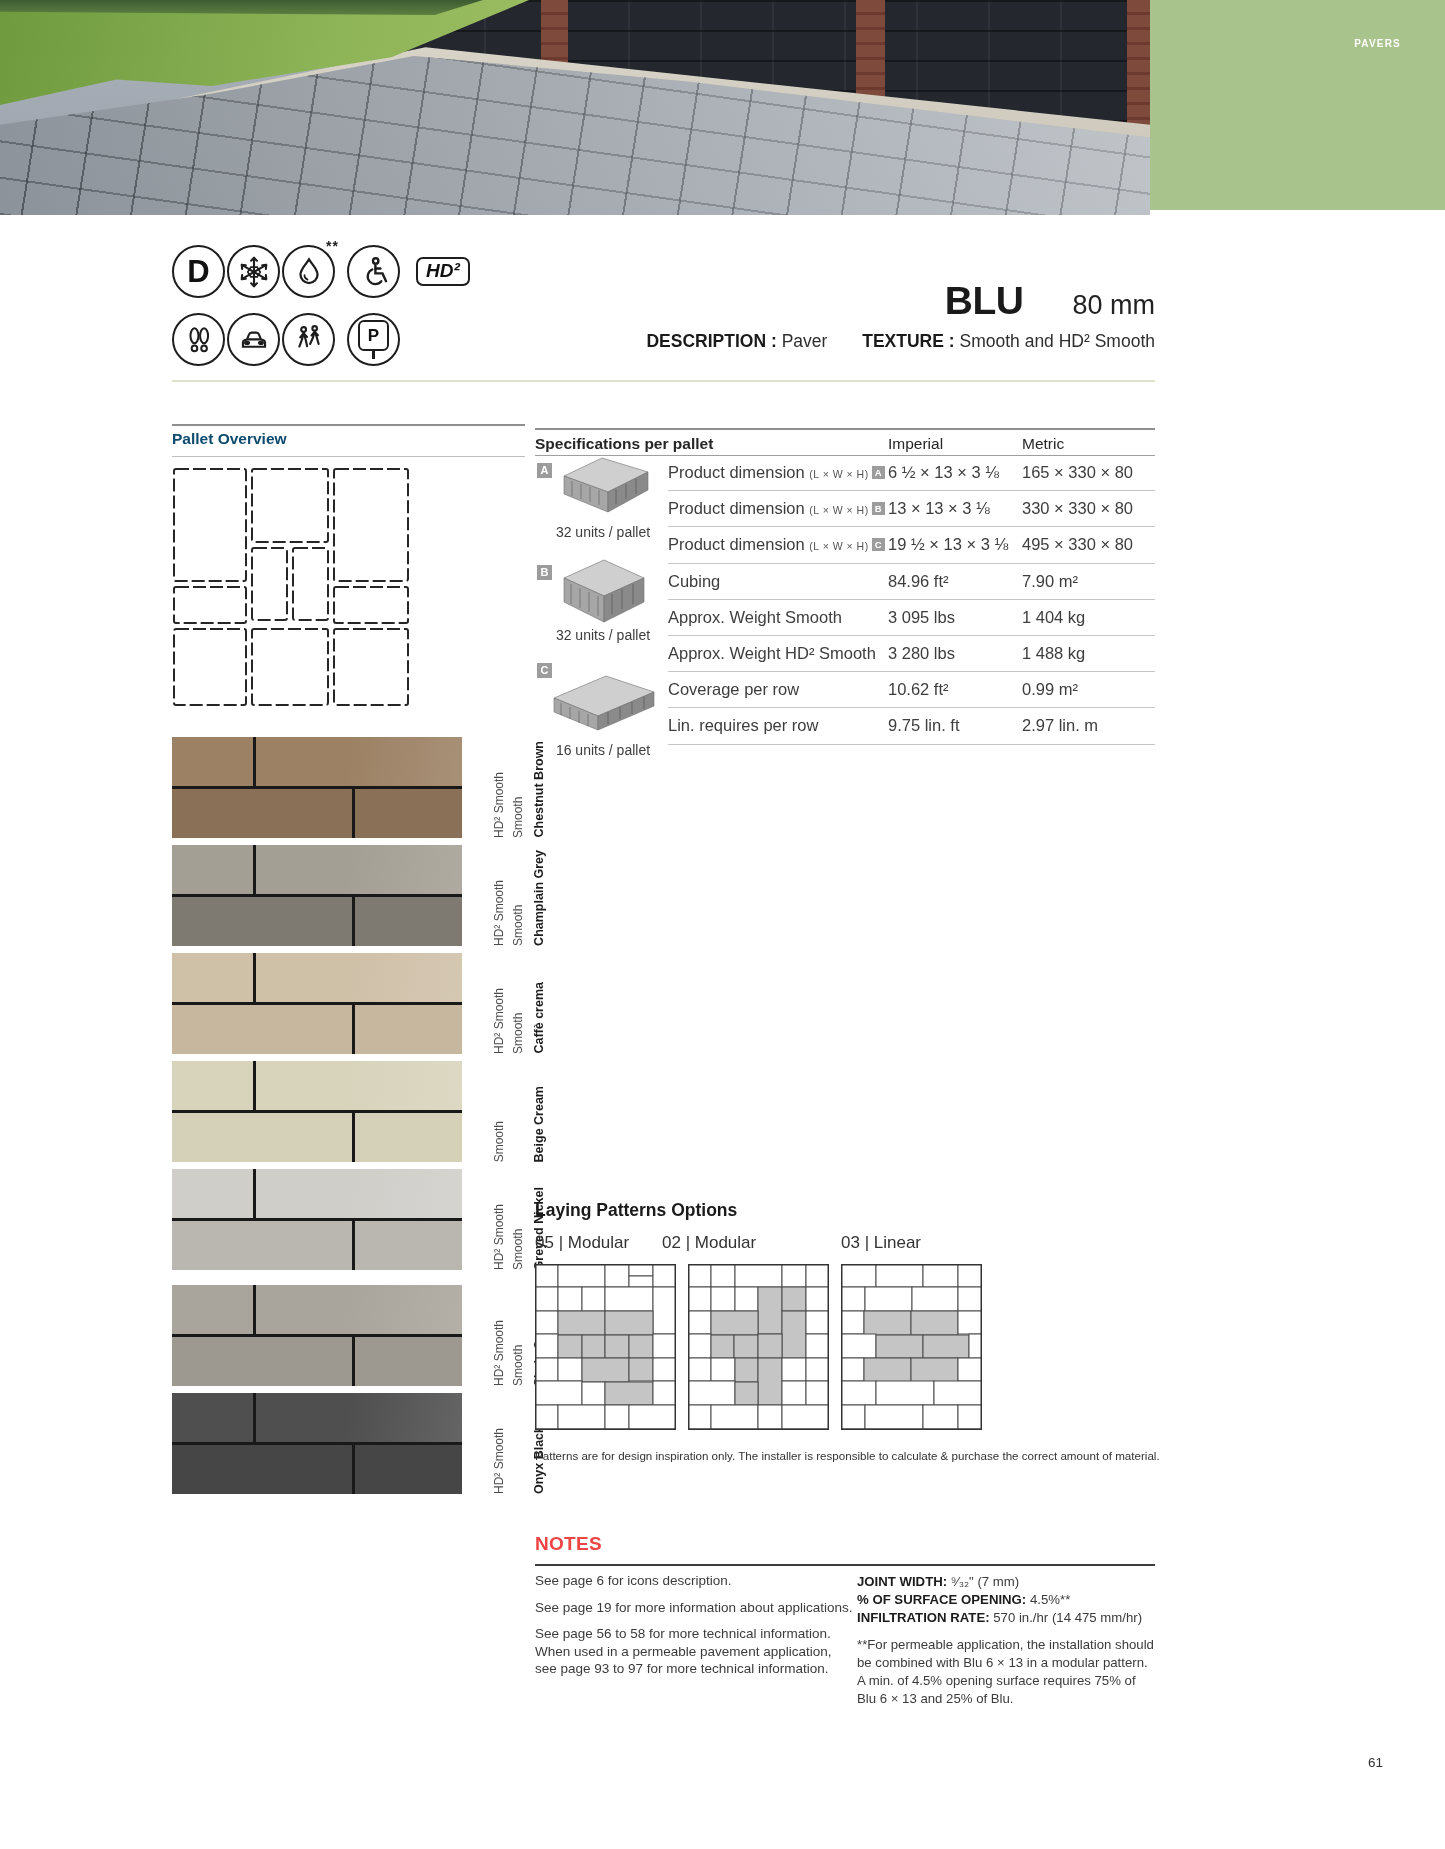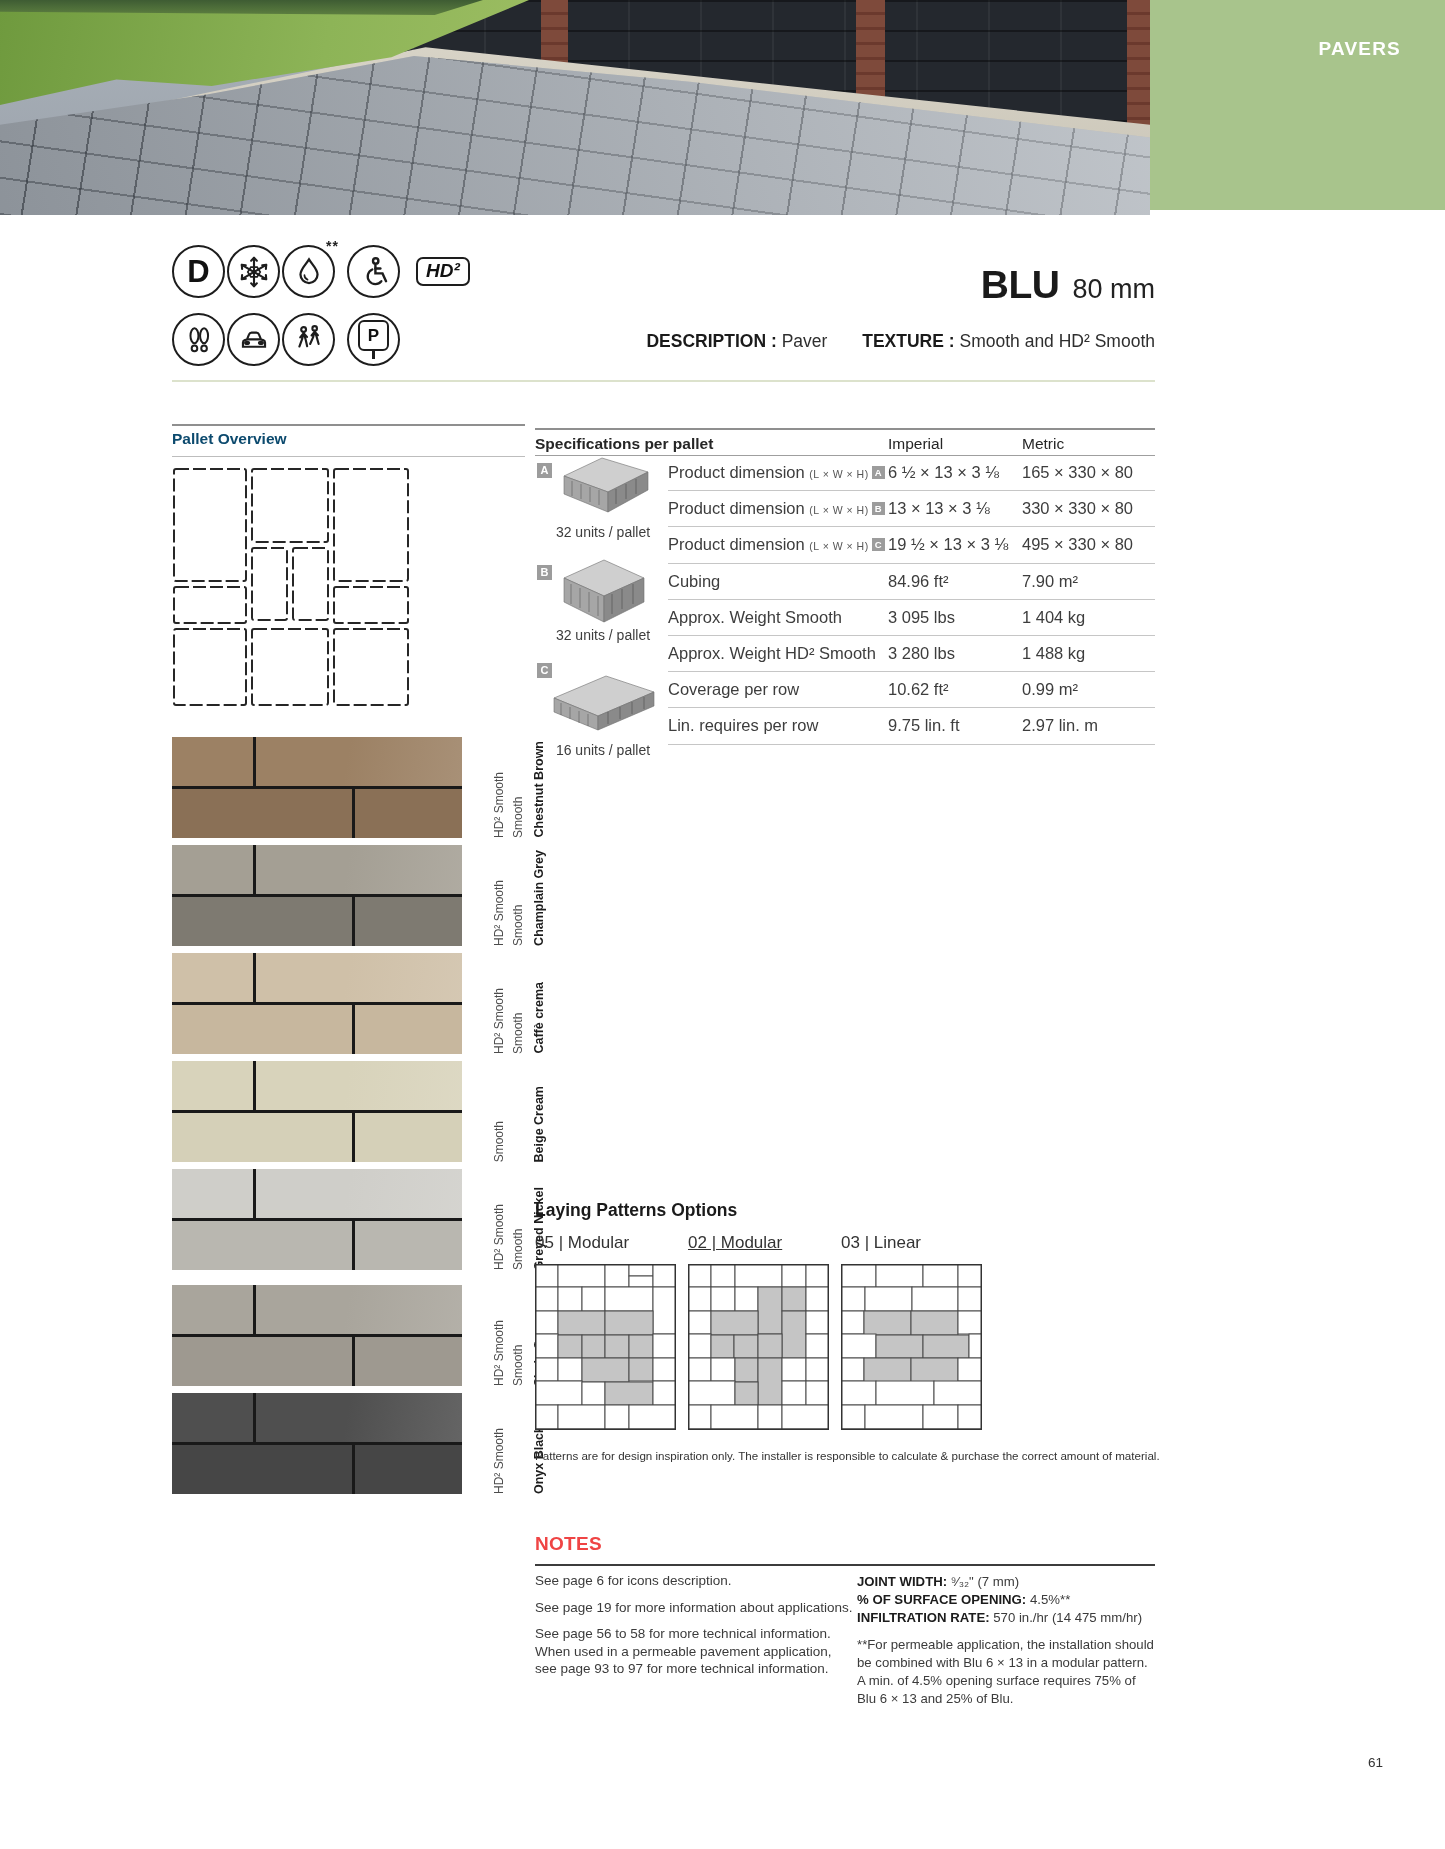--- a/index.html
+++ b/index.html
@@ -25,37 +25,37 @@
           background-image:linear-gradient(250deg,rgba(255,255,255,.35),rgba(0,0,0,.12)),
             repeating-linear-gradient(99deg,rgba(42,48,56,.55) 0 2px,transparent 2px 54px),
             repeating-linear-gradient(8deg,rgba(42,48,56,.40) 0 2px,transparent 2px 36px);}
   .grass{position:absolute;left:0;top:0;width:46%;height:74%;
          clip-path:polygon(0 0,100% 0,74% 36%,40% 54%,22% 50%,0 66%);
          background:linear-gradient(100deg,#6f9a3e,#8db457 60%,#9cbd62);}
   .treeline{position:absolute;left:0;top:0;width:42%;height:15px;
             background:linear-gradient(180deg,#3e5c33,#5d7f40);
             clip-path:polygon(0 0,100% 0,90% 100%,0 78%);}
   .greenbox{left:1150px;top:0;width:295px;height:210px;}
-  .greenbox .cat{position:absolute;top:38px;right:44px;color:#fff;font-size:19px;
+  .greenbox .cat{position:absolute;top:38px;right:44px;color:#fff;font-size:10px;
                  font-weight:bold;letter-spacing:1.2px;margin-left:6px;}
 
   
   .icircle{width:53px;height:53px;border:2.6px solid #1d1d1d;border-radius:50%;
            display:flex;align-items:center;justify-content:center;background:#fff;box-sizing:border-box;}
   .icircle svg{display:block;}
   .d-letter{font-size:31px;font-weight:800;color:#111;line-height:1;}
   .hd2badge{border:2.4px solid #1d1d1d;border-radius:7px;padding:1px 8px 2px 8px;
             font-style:italic;font-weight:800;font-size:19px;color:#111;background:#fff;}
   .stars{font-size:14px;font-weight:700;color:#222;letter-spacing:1px;}
   .psign{width:27px;height:27px;border:2.3px solid #1d1d1d;border-radius:6px;display:flex;
          align-items:center;justify-content:center;font-weight:800;font-size:17px;color:#111;}
   .ppost{width:2.3px;height:8px;background:#1d1d1d;margin:0 auto;}
 
   
-  .titleblock{right:290px;top:263px;display:flex;align-items:baseline;}
+  .titleblock{right:290px;top:279px;display:flex;align-items:baseline;gap:36px;}
   .titleblock .big{font-size:39px;font-weight:800;color:#1a1a1a;letter-spacing:-.5px;}
   .titleblock .size{font-size:27px;font-weight:400;color:#222;margin-left:13px;}
   .descline{right:290px;top:331px;font-size:17.5px;color:#2e2e2e;white-space:nowrap;}
   .descline b{color:#1a1a1a;}
   .descline .gap{display:inline-block;width:30px;}
 
   .palegreen-rule{left:172px;top:380px;width:983px;height:2px;background:#dce2cc;}
 
   
   .sec-rule-dark{height:1.5px;background:#8f8f8f;}
@@ -405,21 +405,21 @@
       <polygon points="50,48 106,24 106,38 50,62" fill="#8a8a8a"></polygon>
     </g>
     <g stroke="rgba(0,0,0,.28)" stroke-width="1">
         <path d="M13 35v12M22 39v12M31 43v12M40 46v12M60 44v12M72 39v12M84 34v12M96 29v12"></path>
       </g>
   </svg>
   <div class="abs unit-cap" style="left:537px;top:742px;">16 units / pallet</div>
 
   <div class="abs lp-title">Laying Patterns Options</div>
   <div class="abs lp-label" style="left:535px;">05 | Modular</div>
-  <div class="abs lp-label" style="left:688px;text-decoration:underline;">02 | Modular</div>
+  <div class="abs lp-label" style="left:662px;">02 | Modular</div>
   <div class="abs lp-label" style="left:841px;">03 | Linear</div>
   <div class="abs" style="left:535px;top:1264px;" id="pat1"><svg width="141" height="166" viewBox="0 0 141 166">
         <rect x="0" y="0" width="23" height="23" fill="#ffffff" stroke="#4a4a4a" stroke-width="1"></rect>
         <rect x="23" y="0" width="47" height="23" fill="#ffffff" stroke="#4a4a4a" stroke-width="1"></rect>
         <rect x="70" y="0" width="24" height="23" fill="#ffffff" stroke="#4a4a4a" stroke-width="1"></rect>
         <rect x="94" y="0" width="24" height="12" fill="#ffffff" stroke="#4a4a4a" stroke-width="1"></rect>
         <rect x="94" y="12" width="24" height="11" fill="#ffffff" stroke="#4a4a4a" stroke-width="1"></rect>
         <rect x="118" y="0" width="23" height="23" fill="#ffffff" stroke="#4a4a4a" stroke-width="1"></rect>
         <rect x="0" y="23" width="23" height="24" fill="#ffffff" stroke="#4a4a4a" stroke-width="1"></rect>
         <rect x="23" y="23" width="24" height="24" fill="#ffffff" stroke="#4a4a4a" stroke-width="1"></rect>

